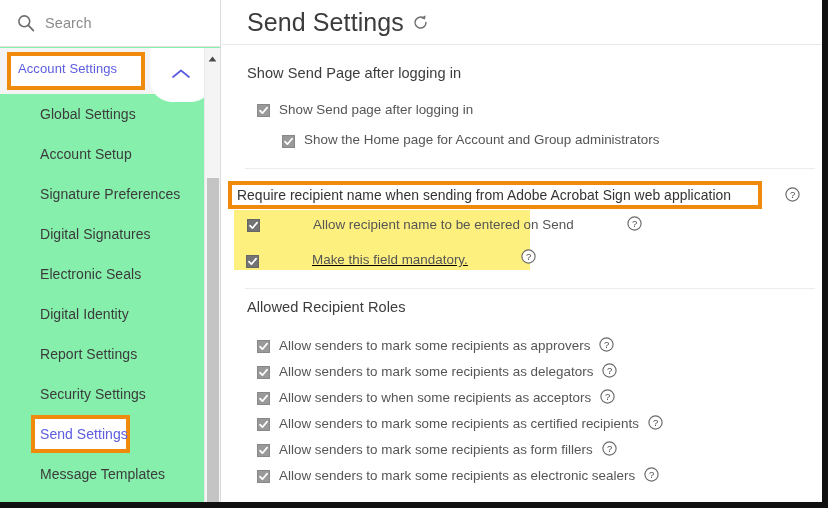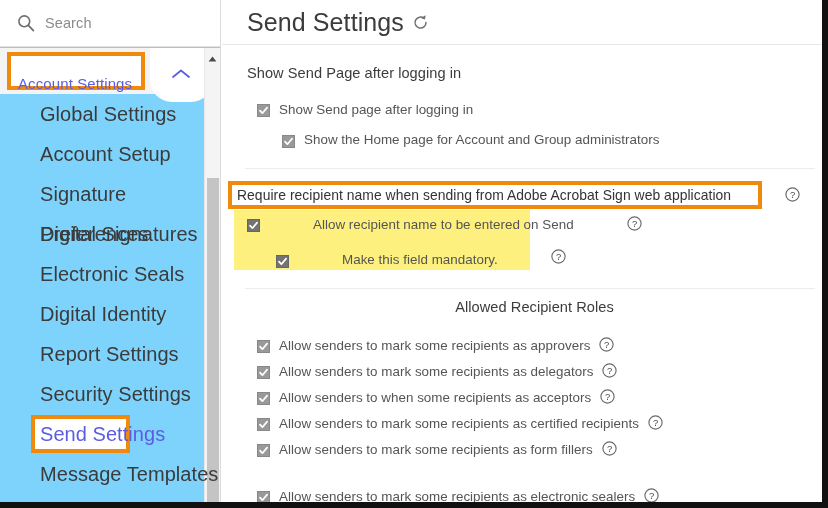--- a/index.html
+++ b/index.html
@@ -23,21 +23,21 @@
     border-bottom: 6px solid #111111;
   }
 
   
   #sidebar {
     position: absolute;
     left: 0;
     top: 0;
     width: 221px;
     height: 502px;
-    background: #7dd3fc;
+    background: #86efac;
     box-sizing: border-box;
     border-right: 1px solid #dcdcdc;
     overflow: hidden;
   }
 
   .search-box {
     position: absolute;
     left: 0;
     top: 0;
     width: 221px;
@@ -79,22 +79,22 @@
     top: 4px;
     width: 138px;
     height: 38px;
     background: #ffffff;
     border: 4px solid #f08a0c;
     box-sizing: border-box;
   }
   .group-header .gh-label {
     position: absolute;
     left: 18px;
-    top: 27px;
-    font-size: 15px;
+    top: 13px;
+    font-size: 13px;
     color: #5c5ce0;
     letter-spacing: .1px;
     z-index: 3;
   }
   .gh-tab {
     position: absolute;
     left: 150px;
     top: 0px;
     width: 63px;
     height: 54px;
@@ -111,21 +111,21 @@
   .nav-list {
     position: absolute;
     left: 0;
     top: 94px;
     width: 221px;
   }
   .nav-item {
     height: 40px;
     line-height: 40px;
     padding-left: 40px;
-    font-size: 20px;
+    font-size: 14px;
     color: #3b3b3b;
     letter-spacing: .05px;
     box-sizing: border-box;
     position: relative;
   }
   .nav-item.highlighted {
     color: #5c5ce0;
   }
   .nav-item .sel-box {
     position: absolute;
@@ -413,40 +413,40 @@
         </span>
         <span class="row-label">Allow recipient name to be entered on Send</span>
         <span class="help-icon">
           <svg width="15" height="15" viewBox="0 0 15 15">
             <circle cx="7.5" cy="7.5" r="6.6" fill="#ffffff" stroke="#6a6a6a" stroke-width="1.15"></circle>
             <text x="7.5" y="11.1" text-anchor="middle" font-size="9.4" font-family="Liberation Sans, sans-serif" fill="#4a4a4a">?</text>
           </svg>
         </span>
       </div>
 
-      <div class="row indent2 ontop" style="padding-left:54px; height:28px;">
+      <div class="row indent2 ontop" style="padding-left:24px; height:28px;text-decoration:underline;">
         <span class="cbx">
           <svg width="13" height="13" viewBox="0 0 13 13">
             <rect x="0.5" y="0.5" width="12" height="12" fill="#737373" stroke="#666666" stroke-width="1"></rect>
             <polyline points="3,6.6 5.4,9.2 10.1,3.6" fill="none" stroke="#ffffff" stroke-width="1.7" stroke-linecap="round" stroke-linejoin="round"></polyline>
           </svg>
         </span>
         <span class="row-label">Make this field mandatory.</span>
         <span class="help-icon">
           <svg width="15" height="15" viewBox="0 0 15 15">
             <circle cx="7.5" cy="7.5" r="6.6" fill="#ffffff" stroke="#6a6a6a" stroke-width="1.15"></circle>
             <text x="7.5" y="11.1" text-anchor="middle" font-size="9.4" font-family="Liberation Sans, sans-serif" fill="#4a4a4a">?</text>
           </svg>
         </span>
       </div>
     </div>
 
     <div class="sec-divider" style="top:288px;"></div>
 
-    <div class="section" style="top:299px;text-align:center;">
+    <div class="section" style="top:299px;">
       <div class="section-title">Allowed Recipient Roles</div>
 
       <div style="height:17px"></div>
 
       <div class="row indent1" style="height:26px;">
         <span class="cbx">
           <svg width="13" height="13" viewBox="0 0 13 13">
             <rect x="0.5" y="0.5" width="12" height="12" fill="#999999" stroke="#888888" stroke-width="1"></rect>
             <polyline points="3,6.6 5.4,9.2 10.1,3.6" fill="none" stroke="#ffffff" stroke-width="1.7" stroke-linecap="round" stroke-linejoin="round"></polyline>
           </svg>
@@ -517,21 +517,21 @@
         </span>
         <span class="row-label">Allow senders to mark some recipients as form fillers</span>
         <span class="help-icon">
           <svg width="15" height="15" viewBox="0 0 15 15">
             <circle cx="7.5" cy="7.5" r="6.6" fill="#ffffff" stroke="#6a6a6a" stroke-width="1.15"></circle>
             <text x="7.5" y="11.1" text-anchor="middle" font-size="9.4" font-family="Liberation Sans, sans-serif" fill="#4a4a4a">?</text>
           </svg>
         </span>
       </div>
 
-      <div class="row indent1" style="height:26px;margin-top:21px;">
+      <div class="row indent1" style="height:26px;">
         <span class="cbx">
           <svg width="13" height="13" viewBox="0 0 13 13">
             <rect x="0.5" y="0.5" width="12" height="12" fill="#999999" stroke="#888888" stroke-width="1"></rect>
             <polyline points="3,6.6 5.4,9.2 10.1,3.6" fill="none" stroke="#ffffff" stroke-width="1.7" stroke-linecap="round" stroke-linejoin="round"></polyline>
           </svg>
         </span>
         <span class="row-label">Allow senders to mark some recipients as electronic sealers</span>
         <span class="help-icon">
           <svg width="15" height="15" viewBox="0 0 15 15">
             <circle cx="7.5" cy="7.5" r="6.6" fill="#ffffff" stroke="#6a6a6a" stroke-width="1.15"></circle>

